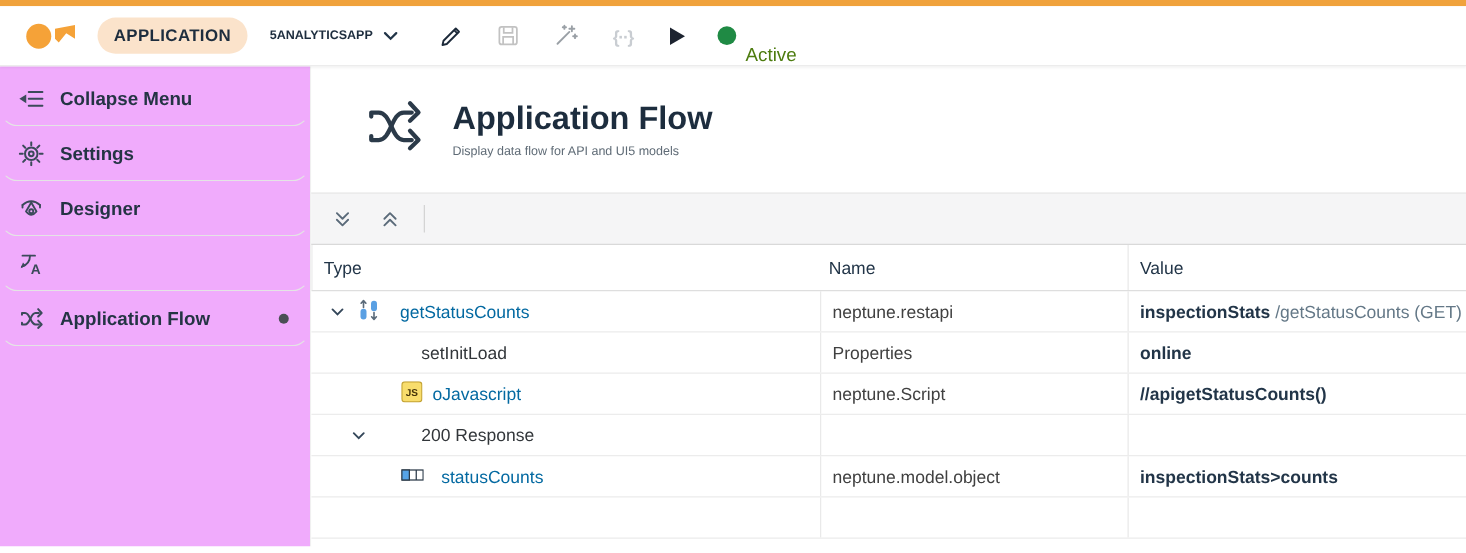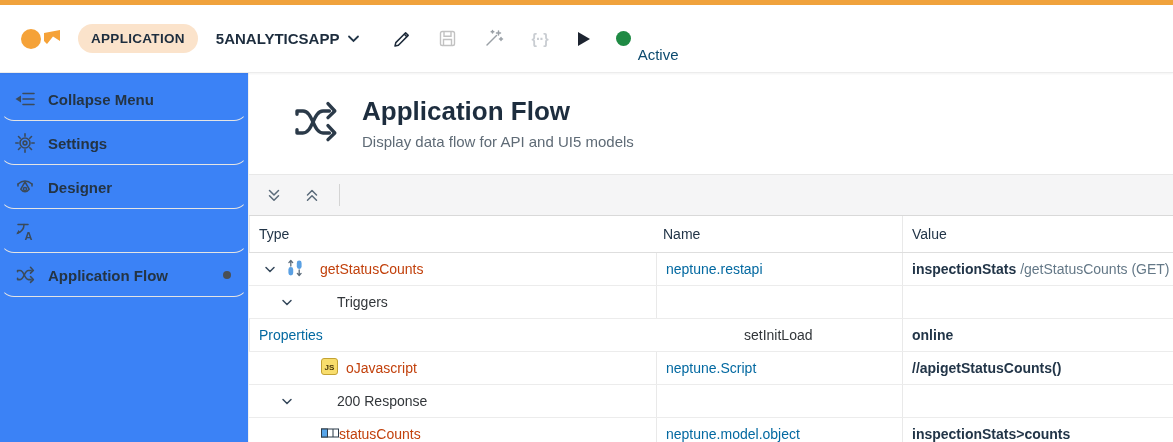--- a/index.html
+++ b/index.html
@@ -4,75 +4,75 @@
 <style>
   * { box-sizing: border-box; }
   html,body { margin:0; padding:0; }
   body {
     width:1173px; height:442px; overflow:hidden; background:#fff;
     font-family:"Liberation Sans","DejaVu Sans",sans-serif; color:#223548;
   }
   
   .topstrip { height:5px; background:#F0A23C; }
   .topbar {
-    height:68px; display:flex; align-items:center; padding:0 14px;
+    height:48px; display:flex; align-items:center; padding:0 14px;
     border-bottom:1px solid #ececec; box-shadow:0 1px 2px rgba(0,0,0,.05);
     background:#fff; position:relative; z-index:2;
   }
   .logo { display:flex; align-items:center; margin-left:6px; }
   .badge {
     background:#FBE3CB; color:#1D2D3E; font-weight:bold; font-size:13.5px;
     padding:7px 13px; border-radius:16px; margin:0 18px 0 16px; letter-spacing:.3px;
   }
-  .appname { font-size:15px; font-weight:bold; color:#1D2D3E; display:flex; align-items:center; gap:8px; }
+  .appname { font-size:10px; font-weight:bold; color:#1D2D3E; display:flex; align-items:center; gap:8px; }
   .tb-btn { border:none; background:transparent; padding:0; margin-left:27px; display:flex; align-items:center; cursor:pointer; }
   .code-glyph { font-size:14px; font-weight:bold; color:#c9cdd2; letter-spacing:-1px; }
   .status { display:flex; align-items:center; gap:7px; margin-left:24px; }
   .status-dot { width:15px; height:15px; border-radius:50%; background:#1F8A44; }
-  .status-label { font-size:15px; color:#0c4a6e;margin-top:32px; }
+  .status-label { font-size:15px; color:#4d7c0f;margin-top:32px; }
   
   .layout { display:flex; height:384px; }
-  .sidebar { width:248px; padding-top:4px; background:#3b82f6; flex:none; }
+  .sidebar { width:248px; padding-top:4px; background:#f0abfc; flex:none; }
   .side-item {
     height:44px; display:flex; align-items:center; padding:0 16px 0 13px;
     border:1px solid transparent; border-bottom-color:#e4e4e4;
     border-radius:0 0 14px 14px; cursor:pointer;
   }
   .side-icon { width:22px; display:flex; justify-content:center; margin-right:12px; flex:none; }
   .side-label { font-size:15px; font-weight:bold; color:#243444; flex:1; }
   .notif-dot { width:8px; height:8px; border-radius:50%; background:#4a4f55; }
   .main { flex:1; display:flex; flex-direction:column; border-left:1px solid #f0f0f0; min-width:0; }
   
   .page-head { height:101px; display:flex; align-items:center; padding-left:42px; gap:21px; background:#fff; }
   .head-title { font-size:26px; font-weight:bold; color:#1d2d3e; line-height:1.1; }
-  .head-sub { font-size:15px; color:#5f6b76; margin-top:7px; }
+  .head-sub { font-size:10px; color:#5f6b76; margin-top:7px; }
   
   .toolbar {
     height:42px; background:#f5f5f6; border-top:1px solid #e8e8e8; border-bottom:1px solid #d9d9d9;
     display:flex; align-items:center; padding-left:10px;
   }
   .tool-btn { width:30px; height:28px; border:none; background:transparent; display:flex; align-items:center; justify-content:center; cursor:pointer; margin-right:8px; }
   .vdiv { width:1px; height:22px; background:#d4d4d4; margin-left:4px; }
   
   .table { flex:1; overflow:hidden; background:#fff; }
   .thead, .trow { display:grid; grid-template-columns:407px 246px 1fr; }
   .thead { height:37px; border-bottom:1px solid #dedede; }
   .trow { height:33px; border-bottom:1px solid #ececec; }
   .cell { display:flex; align-items:center; font-size:14px; white-space:nowrap; overflow:hidden; min-width:0; }
   .c-type, .c-value { border-left:1px solid #e9e9e9; padding-left:9px; }
   .thead .c-name { padding-left:7px; }
   .thead .cell { color:#223548; }
   .c-name { padding-left:15px; }
   .pl15 { padding-left:15px; } .pl32 { padding-left:32px; }
   .pl72 { padding-left:72px; } .pl88 { padding-left:88px; }
   .row-chev { display:flex; align-items:center; cursor:pointer; flex:none; }
-  .g10 { margin-left:10px; } .g14 { margin-left:0; } .g15 { margin-left:8px; } .g16 { margin-left:16px; } .g44 { margin-left:44px; }
-  .link { color:#c2410c; cursor:pointer; text-decoration:none; }
+  .g10 { margin-left:10px; } .g14 { margin-left:14px; } .g15 { margin-left:8px; } .g16 { margin-left:16px; } .g44 { margin-left:44px; }
+  .link { color:#0369a1; cursor:pointer; text-decoration:none; }
   .plain-name { color:#32363a; }
-  .t-type { color:#0369a1; }
+  .t-type { color:#404040; }
   .val-bold { font-weight:bold; color:#223548; }
   .val-rest { color:#647887; white-space:pre; }
 </style>
 </head>
 <body>
 
 <div class="topstrip"></div>
 
 <div class="topbar">
   <span class="logo">
@@ -247,40 +247,26 @@
           </span>
           <a class="link g16">getStatusCounts</a>
         </div>
         <div class="cell c-type t-type">neptune.restapi</div>
         <div class="cell c-value">
           <span class="val-bold">inspectionStats</span>
             <span class="val-rest"> /getStatusCounts (GET)</span>
         </div>
       </div>
 
-      <div class="trow">
-        <div class="cell c-name pl32">
-          <span class="row-chev">
-            <svg width="12" height="11" viewBox="0 0 12 11" fill="none" stroke="#34475a" stroke-width="1.5" stroke-linecap="round">
-                <path d="M2 3.5l4 4 4-4"></path>
-              </svg>
-          </span>
-          <span class="plain-name g44">Triggers</span>
-        </div>
-        <div class="cell c-type t-type"></div>
-        <div class="cell c-value">
-          <span class="val-bold"></span>
-        </div>
-      </div>
-
-      <div class="trow">
-        <div class="cell c-type t-type">Properties</div>
+
+      <div class="trow">
         <div class="cell c-name pl88">
           <span class="plain-name">setInitLoad</span>
         </div>
+        <div class="cell c-type t-type">Properties</div>
         <div class="cell c-value">
           <span class="val-bold">online</span>
         </div>
       </div>
 
       <div class="trow">
         <div class="cell c-name pl72">
           <span>
             <svg width="17" height="17" viewBox="0 0 17 17">
               <rect x="0.5" y="0.5" width="16" height="16" rx="2.5" fill="#F8DD6C" stroke="#C3A233"></rect>

